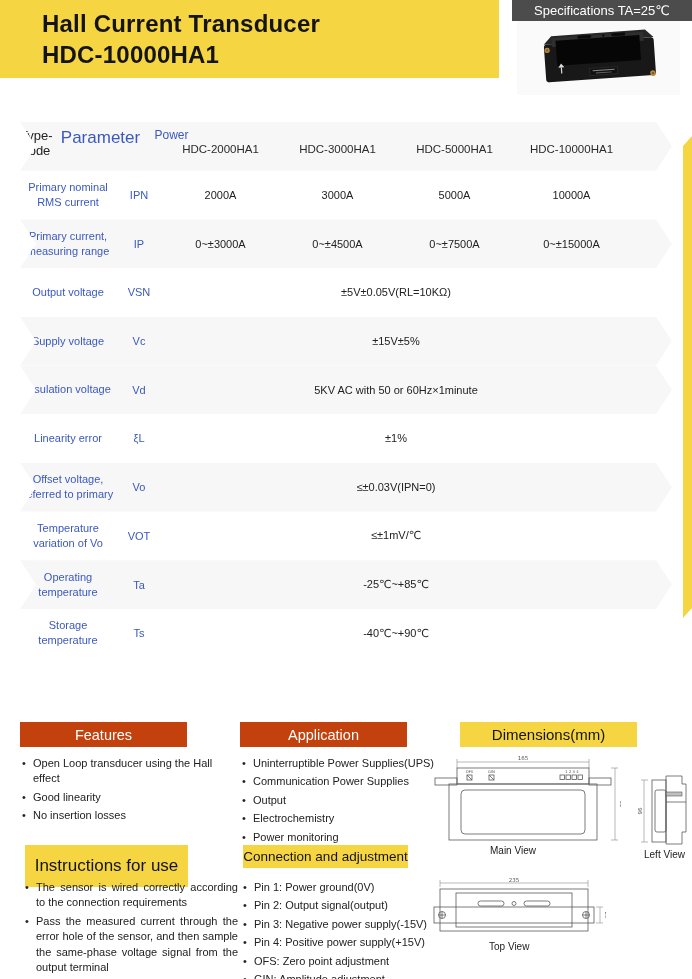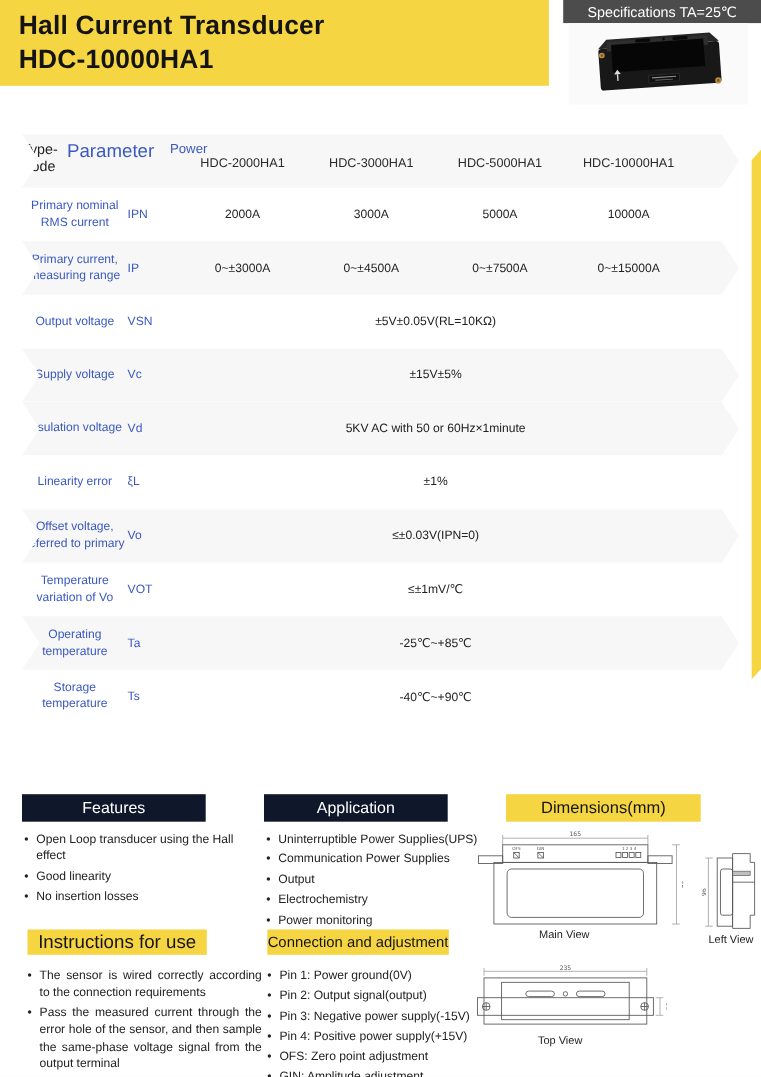--- a/index.html
+++ b/index.html
@@ -1,21 +1,21 @@
 <!DOCTYPE html>
 <html><head>
 <meta charset="utf-8">
 <style>
   * { margin:0; padding:0; box-sizing:border-box; }
   body { background:#e8e8e8; font-family:"Liberation Sans","DejaVu Sans",sans-serif; }
   #page { position:relative; width:692px; height:979px; background:#ffffff; overflow:hidden; margin:0 auto; }
 
   
   .title-band { position:absolute; left:0; top:0; width:499px; height:78px; background:#F6D543;
-                display:flex; flex-direction:column; justify-content:center; padding-left:17px; }
+                display:flex; flex-direction:column; justify-content:center; padding-left:42px; }
   .title-line { font-size:24px; font-weight:bold; color:#141414; line-height:1.3; letter-spacing:0.2px; }
   .spec-badge { position:absolute; left:512px; top:0; width:180px; height:21px; background:#4C4C4C;
                 color:#ffffff; font-size:13px; display:flex; align-items:center; justify-content:center; }
   .photo-box { position:absolute; left:517px; top:21px; width:163px; height:74px; background:#FAFAFA; }
 
   
   .side-bar { position:absolute; left:683px; top:136px; width:9px; height:482px; background:#F6D543;
               clip-path:polygon(0 10px,100% 0,100% calc(100% - 10px),0 100%); }
 
   
@@ -23,26 +23,26 @@
   .t-row { height:48.7px; display:grid; grid-template-columns:96px 46px repeat(4,117px); align-items:center; }
   .t-row.alt { background:#F7F7F7;
                clip-path:polygon(0 0,calc(100% - 16px) 0,100% 50%,calc(100% - 16px) 100%,0 100%,16px 50%); }
   .corner-cell { grid-column:1 / 3; display:flex; flex-direction:row; justify-content:flex-start; height:100%; padding-top:6px; }
   .type-code { text-align:center; color:#222222; font-size:13px; margin-bottom:5px; }
   .ps-row { display:flex; }
   .ps-row .p { width:96px; text-align:center; color:#3B59BF; font-size:17px; }
   .ps-row .s { width:46px; text-align:center; color:#3B59BF; font-size:12px; }
   .model-cell { text-align:center; color:#2a2a2a; font-size:11.5px; padding-top:6px; }
   .param-cell { text-align:center; color:#3B59BF; font-size:11px; line-height:1.35; padding:0 1px; }
-  .symbol-cell { color:#3B59BF; font-size:11px; }
+  .symbol-cell { text-align:center; color:#3B59BF; font-size:11px; }
   .value-cell { text-align:center; color:#222222; font-size:11px; }
   .span-cell { grid-column:3 / 7; text-align:center; color:#222222; font-size:11px; }
 
   
-  .sec-dark { position:absolute; height:25px; background:#0f172a; color:#ffffff; font-size:14.5px;
+  .sec-dark { position:absolute; height:25px; background:#c2410c; color:#ffffff; font-size:14.5px;
               display:flex; align-items:center; justify-content:center; }
   .sec-yellow { position:absolute; background:#F6D543; color:#141414;
                 display:flex; align-items:center; justify-content:center; }
 
   
   .blist { list-style:none; font-size:11px; color:#222222; line-height:1.4; }
   .blist li { position:relative; padding-left:11px; margin-bottom:3px; }
   .blist li::before { content:"\2022"; position:absolute; left:0; top:0; color:#222222; }
   .justify li { text-align:justify; }
 
@@ -171,21 +171,21 @@
       <div class="param-cell">Storage temperature</div>
       <div class="symbol-cell">Ts</div>
       <div class="span-cell">-40℃~+90℃</div>
     </div>
 
   </div>
 
   <div class="sec-dark" style="left:20px; top:722px; width:167px;">Features</div>
   <div class="sec-dark" style="left:240px; top:722px; width:167px;">Application</div>
   <div class="sec-yellow" style="left:460px; top:722px; width:177px; height:25px; font-size:15px;">Dimensions(mm)</div>
-  <div class="sec-yellow" style="left:25px; top:845px; width:163px; height:23px; font-size:17px;">Instructions for use</div>
+  <div class="sec-yellow" style="left:25px; top:845px; width:163px; height:42px; font-size:17px;">Instructions for use</div>
   <div class="sec-yellow" style="left:243px; top:845px; width:165px; height:23px; font-size:13.5px;">Connection and adjustment</div>
 
   <ul class="blist" style="position:absolute; left:22px; top:756px; width:216px;">
     <li>Open Loop transducer using the Hall effect</li>
     <li>Good linearity</li>
     <li>No insertion losses</li>
   </ul>
 
   <ul class="blist" style="position:absolute; left:242px; top:756px; width:208px;">
     <li>Uninterruptible Power Supplies(UPS)</li>

